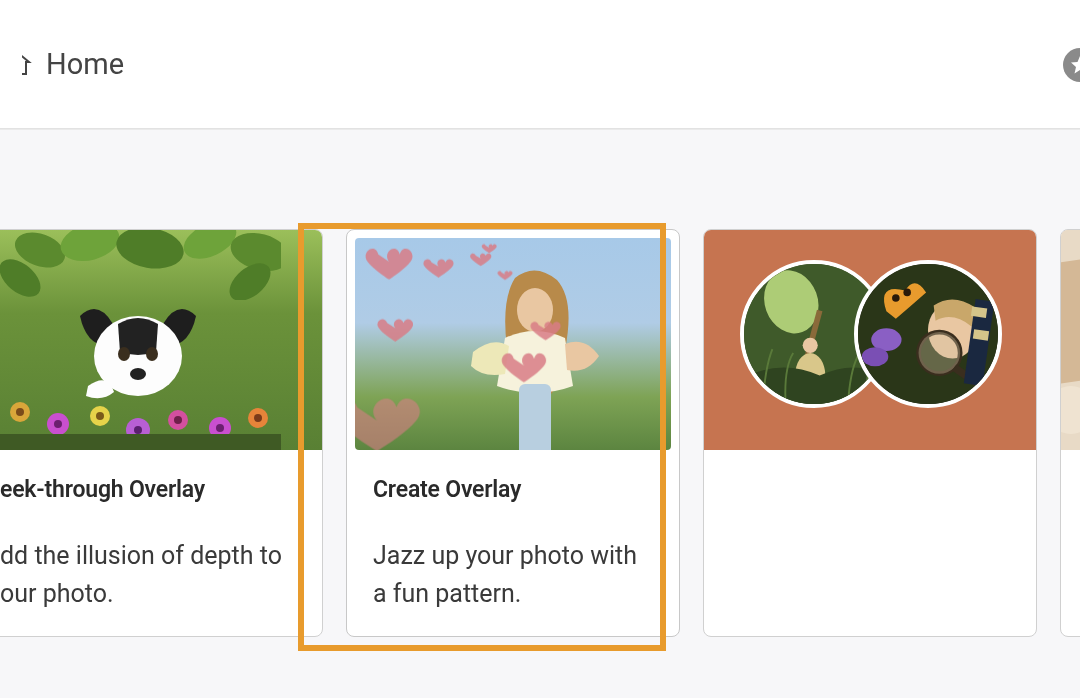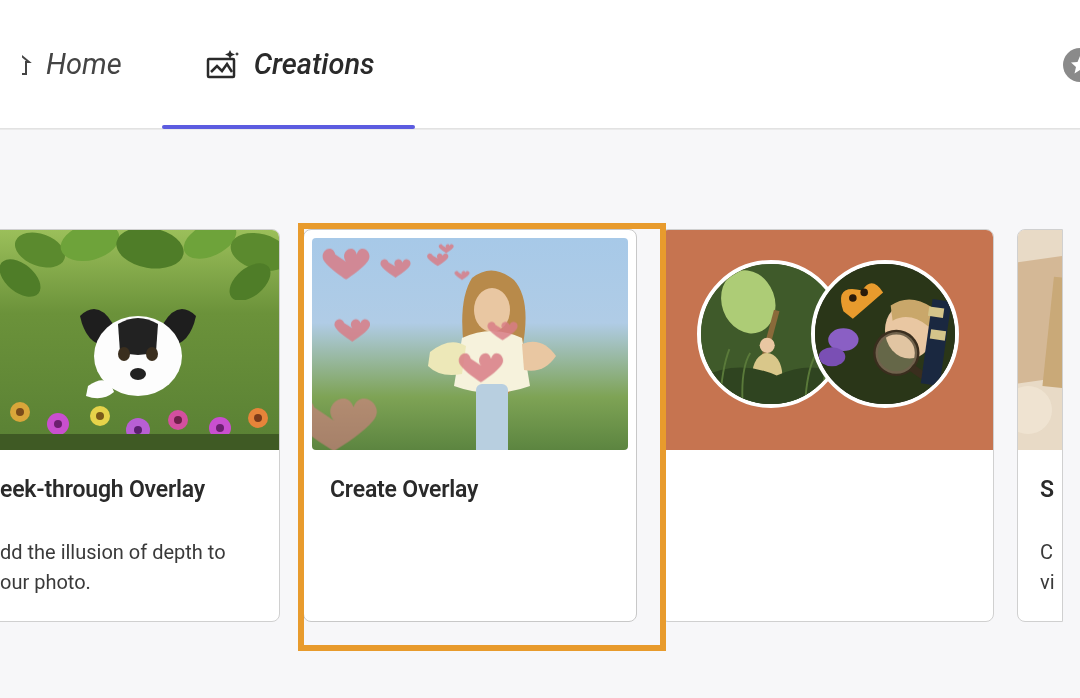--- a/index.html
+++ b/index.html
@@ -27,21 +27,20 @@
       height: 100%;
     }
     .nav-item {
       display: flex;
       align-items: center;
       gap: 14px;
       height: 100%;
       padding: 0 40px;
       cursor: pointer;
       position: relative;
-      font-style: italic;
     }
     .nav-item.home { padding-left: 22px; padding-right: 40px; }
     .nav-item.media { padding-left: 44px; padding-right: 40px; }
     .nav-item.creations { padding-left: 44px; padding-right: 40px; }
     .nav-label {
       font-size: 29px;
       color: #444;
       font-weight: 400;
     }
     .nav-item.active .nav-label {
@@ -95,21 +94,21 @@
       width: 334px;
       border: 1px solid #d0d0d0;
       border-radius: 8px;
       background: #fff;
       overflow: hidden;
       flex-shrink: 0;
       cursor: pointer;
       position: relative;
     }
     .card.partial-left {
-      width: 281px;
+      width: 324px;
       border-top-left-radius: 0;
       border-bottom-left-radius: 0;
       margin-left: -1px;
     }
     .card.partial-right {
       width: 46px;
       border-top-right-radius: 0;
       border-bottom-right-radius: 0;
     }
     .selection-frame {
@@ -129,21 +128,21 @@
     }
     .card.partial-left .card-body { padding-left: 0; }
     .card-title {
       font-size: 23px;
       font-weight: 600;
       color: #2a2a2a;
       margin-bottom: 34px;
       letter-spacing: -0.2px;
     }
     .card-desc {
-      font-size: 20px;
+      font-size: 25px;
       color: #3a3a3a;
       line-height: 1.5;
       font-weight: 400;
     }
 
     
     .thumb1 { background: linear-gradient(180deg, #9bbf5a 0%, #6b923a 38%, #598034 100%); }
     .thumb1 .leaves-top { position:absolute; top:0; left:0; right:0; height:70px; }
     .thumb1 .dog { position:absolute; left:58px; top:64px; width:160px; height:120px; }
     .thumb1 .flowers-btm { position:absolute; bottom:0; left:0; right:0; height:78px; }
@@ -174,32 +173,20 @@
     <div class="nav-item home">
       <span class="nav-icon home-icon-partial">
         <svg width="28" height="28" viewBox="0 0 28 28" style="margin-left:-18px">
           <path d="M14 3 L3 12 L6 12 L6 24 L11 24 L11 17 L17 17 L17 24 L22 24 L22 12 L25 12 Z" fill="none" stroke="#444" stroke-width="2"></path>
         </svg>
       </span>
       <span class="nav-label">Home</span>
     </div>
 
 
-    <div class="nav-item creations active">
-      <span class="nav-icon creations-icon">
-        <svg viewBox="0 0 34 30">
-          <rect x="2" y="10" width="26" height="18" fill="none" stroke="#2a2a2a" stroke-width="2.5" rx="1"></rect>
-          <path d="M5 23 L11 17 L16 22 L21 15 L26 23" fill="none" stroke="#2a2a2a" stroke-width="2.5"></path>
-          <path d="M24 1 L25.5 4 L29 5.5 L25.5 7 L24 10 L22.5 7 L19 5.5 L22.5 4 Z" fill="#2a2a2a"></path>
-          <path d="M31 3 L31.7 4.3 L33 5 L31.7 5.7 L31 7 L30.3 5.7 L29 5 L30.3 4.3 Z" fill="#2a2a2a"></path>
-        </svg>
-      </span>
-      <span class="nav-label">Creations</span>
-      <div class="nav-underline"></div>
-    </div>
 
   </div>
 
   <div class="star-badge">
     <svg width="20" height="20" viewBox="0 0 20 20">
       <path d="M10 1 L12.5 7 L19 7.5 L14 12 L15.5 18.5 L10 15 L4.5 18.5 L6 12 L1 7.5 L7.5 7 Z" fill="#fff"></path>
     </svg>
   </div>
 </div>
 
@@ -273,20 +260,21 @@
               <path d="M200 150 c-8-10 8-22 12-8 c4-14 20-2 12 8 c-6 8-18 16-24 20 c-6-4-18-12-24-20 c-8-10 8-22 12-8 Z" transform="scale(0.85)"></path>
               <path d="M20 230 c-12-14 12-30 18-12 c6-18 30-2 18 12 c-8 10-26 22-36 28 c-10-6-28-18-36-28 c-12-14 12-30 18-12 Z" transform="translate(0,-70) scale(1.1)" opacity="0.7"></path>
               <path d="M274 130 c-6-8 6-16 10-6 c4-10 16-2 10 6 c-4 6-14 12-20 16 c-6-4-16-10-20-16 c-6-8 6-16 10-6 Z" transform="scale(0.7)"></path>
               <path d="M302 72 c-4-5 4-11 7-4 c3-7 11-1 7 4 c-3 4-10 8-14 11 c-4-3-11-7-14-11 c-4-5 4-11 7-4 Z" transform="scale(0.5)"></path>
             </g>
           </svg>
         </div>
       </div>
       <div class="card-body">
         <div class="card-title">Create Overlay</div>
+        <div class="card-desc">Jazz up your photo with a fun pattern.</div>
       </div>
     </div>
 
     <div class="card">
       <div class="card-img thumb3">
         <div class="circle c1">
           <svg width="100%" height="100%" viewBox="0 0 148 148">
             <rect width="148" height="148" fill="#3f5a2a"></rect>
             <ellipse cx="50" cy="40" rx="28" ry="34" fill="#c9e88a" opacity="0.8" transform="rotate(-20 50 40)"></ellipse>
             <rect x="68" y="48" width="6" height="70" fill="#8a6a3a" transform="rotate(15 71 83)"></rect>

